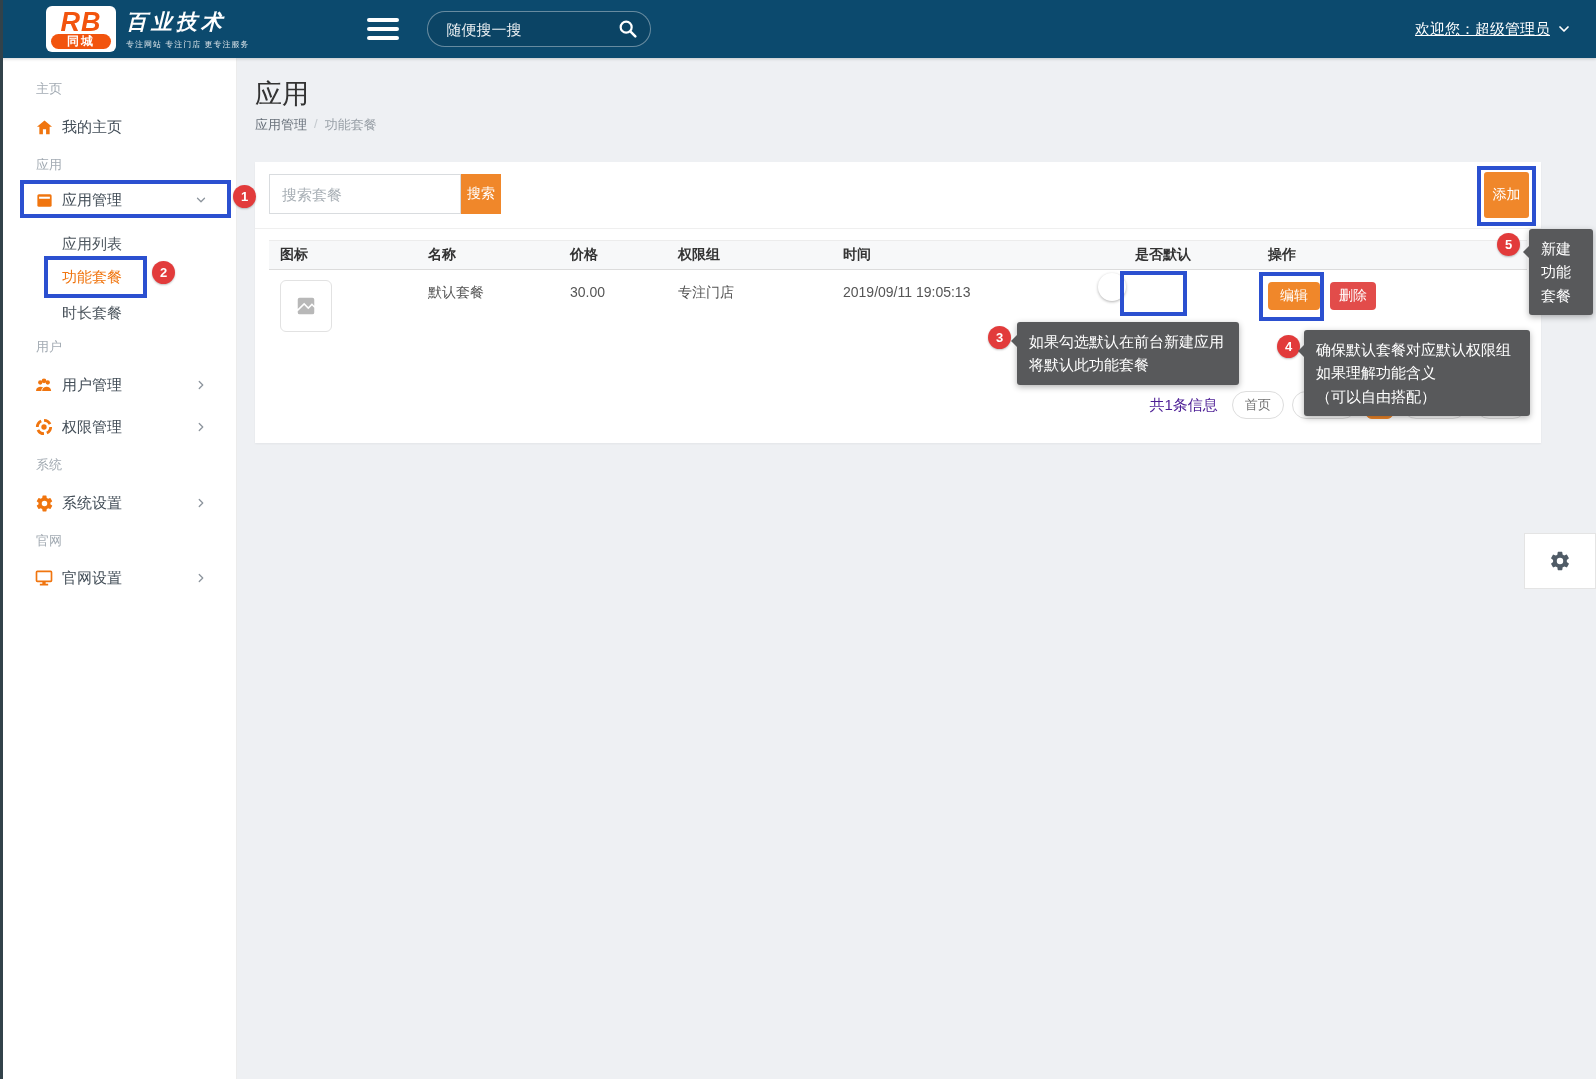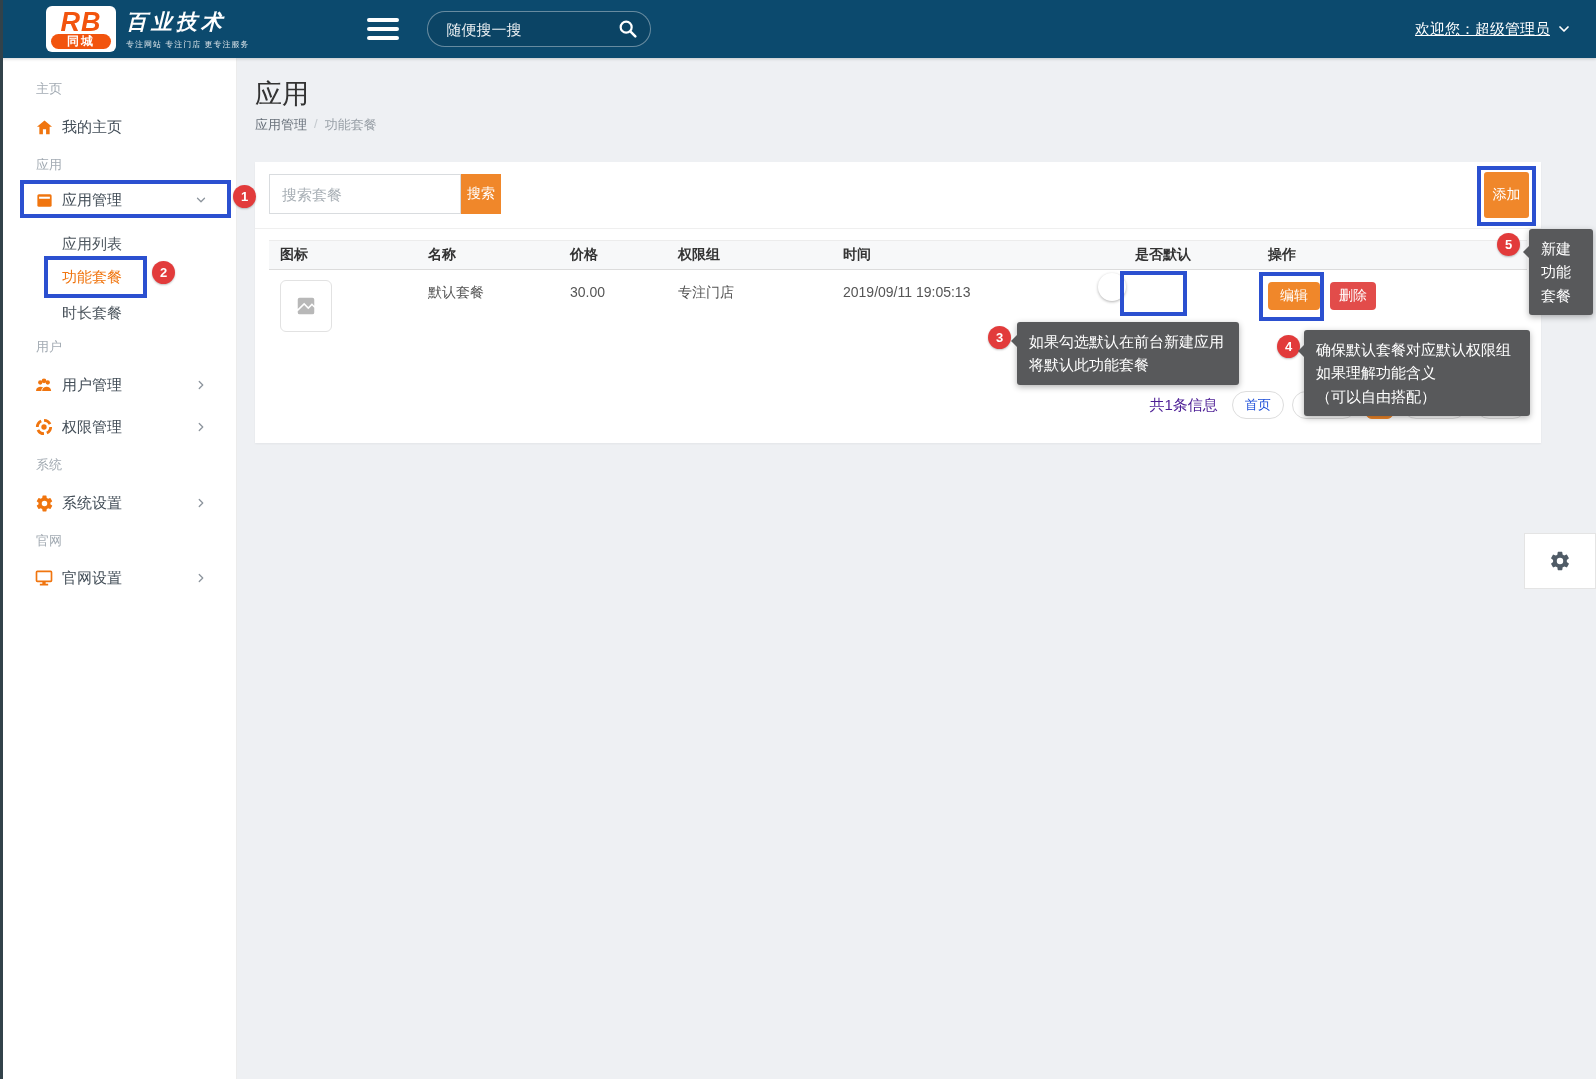--- a/index.html
+++ b/index.html
@@ -61,21 +61,21 @@
   .trow .cell{padding-top:12px;}
   .icon-thumb{margin-top:8px;width:52px;height:52px;border:1px solid #e2e2e2;border-radius:6px;display:flex;align-items:center;justify-content:center;background:#fff;}
   .switch{margin-left:-8px;margin-top:4px;width:53px;height:30px;border-radius:15px;background:#f2821c;position:relative;cursor:pointer;}
   .switch .knob{position:absolute;right:1px;top:1px;width:28px;height:28px;border-radius:50%;background:#fff;box-shadow:0 1px 3px rgba(0,0,0,.3);}
   .actions{padding-top:10px;display:flex;gap:10px;}
   .btn-edit{width:52px;height:28px;background:#f0872a;color:#fff;border:none;border-radius:4px;font-size:14px;cursor:pointer;font-family:"Liberation Sans",sans-serif;}
   .btn-del{width:46px;height:28px;background:#e24c4a;color:#fff;border:none;border-radius:4px;font-size:14px;cursor:pointer;font-family:"Liberation Sans",sans-serif;}
 
   .pager{position:absolute;right:14px;top:229px;height:28px;display:flex;align-items:center;gap:8px;}
   .pager .info{font-size:15px;color:#4c1d95;margin-right:6px;}
-  .pill{height:28px;padding:0 12px;border:1px solid #ddd;border-radius:14px;background:#fff;color:#1d4ed8;font-size:13px;display:flex;align-items:center;cursor:pointer;font-family:"Liberation Sans",sans-serif;}
+  .pill{height:28px;padding:0 12px;border:1px solid #ddd;border-radius:14px;background:#fff;color:#737373;font-size:13px;display:flex;align-items:center;cursor:pointer;font-family:"Liberation Sans",sans-serif;}
   .pill.page-cur{background:#f0872a;border-color:#f0872a;color:#fff;border-radius:7px;padding:0 10px;}
 
   
   .hl{position:absolute;border:4px solid #2b50d0;z-index:55;pointer-events:none;}
   .badge{position:absolute;width:23px;height:23px;border-radius:50%;background:#e23b3b;color:#fff;font-size:13px;font-weight:bold;display:flex;align-items:center;justify-content:center;z-index:60;box-shadow:0 1px 2px rgba(0,0,0,.25);}
   .tip{position:absolute;background:#58595b;color:#fff;font-size:15px;line-height:1.55;padding:8px 12px;border-radius:3px;z-index:60;box-shadow:0 2px 6px rgba(0,0,0,.3);}
   .tip::before{content:"";position:absolute;left:-13px;border:7px solid transparent;border-right-color:#58595b;}
   .tip3::before{top:12px;} .tip4::before{top:14px;} .tip5::before{top:16px;}
 
   

